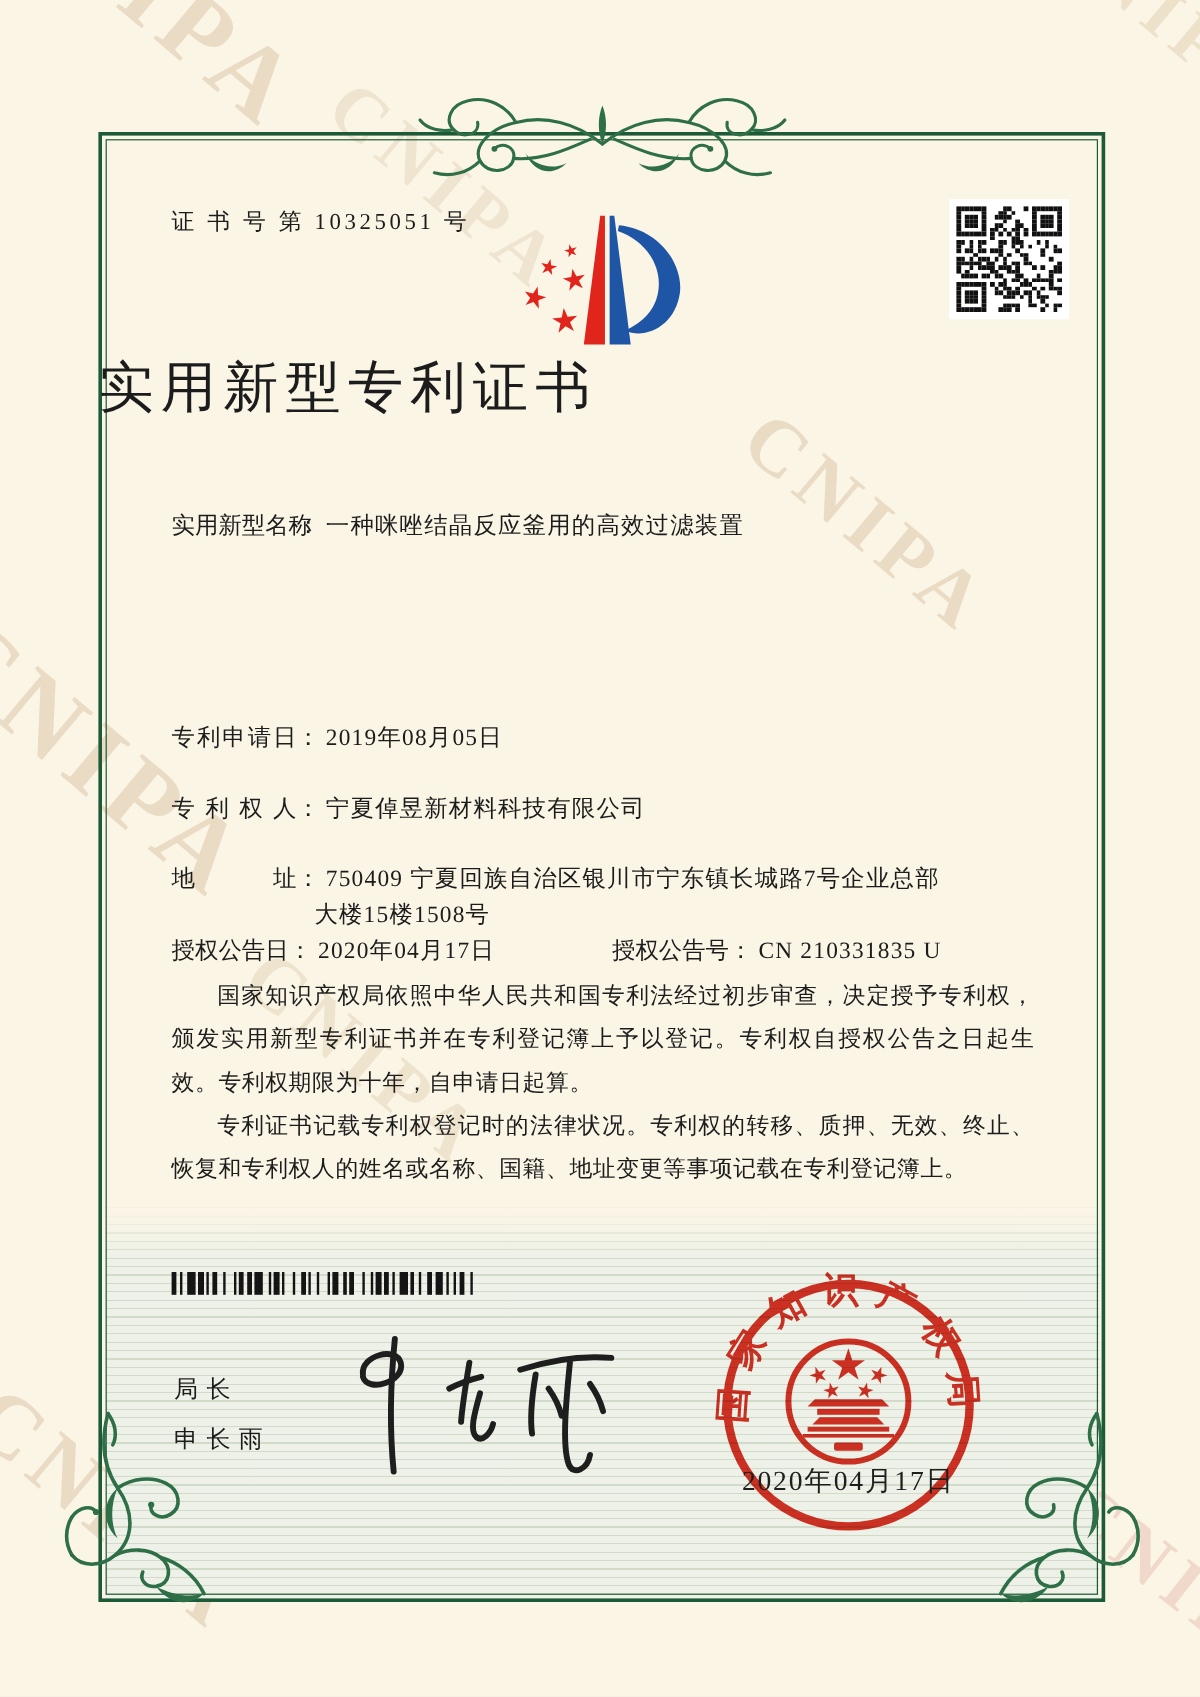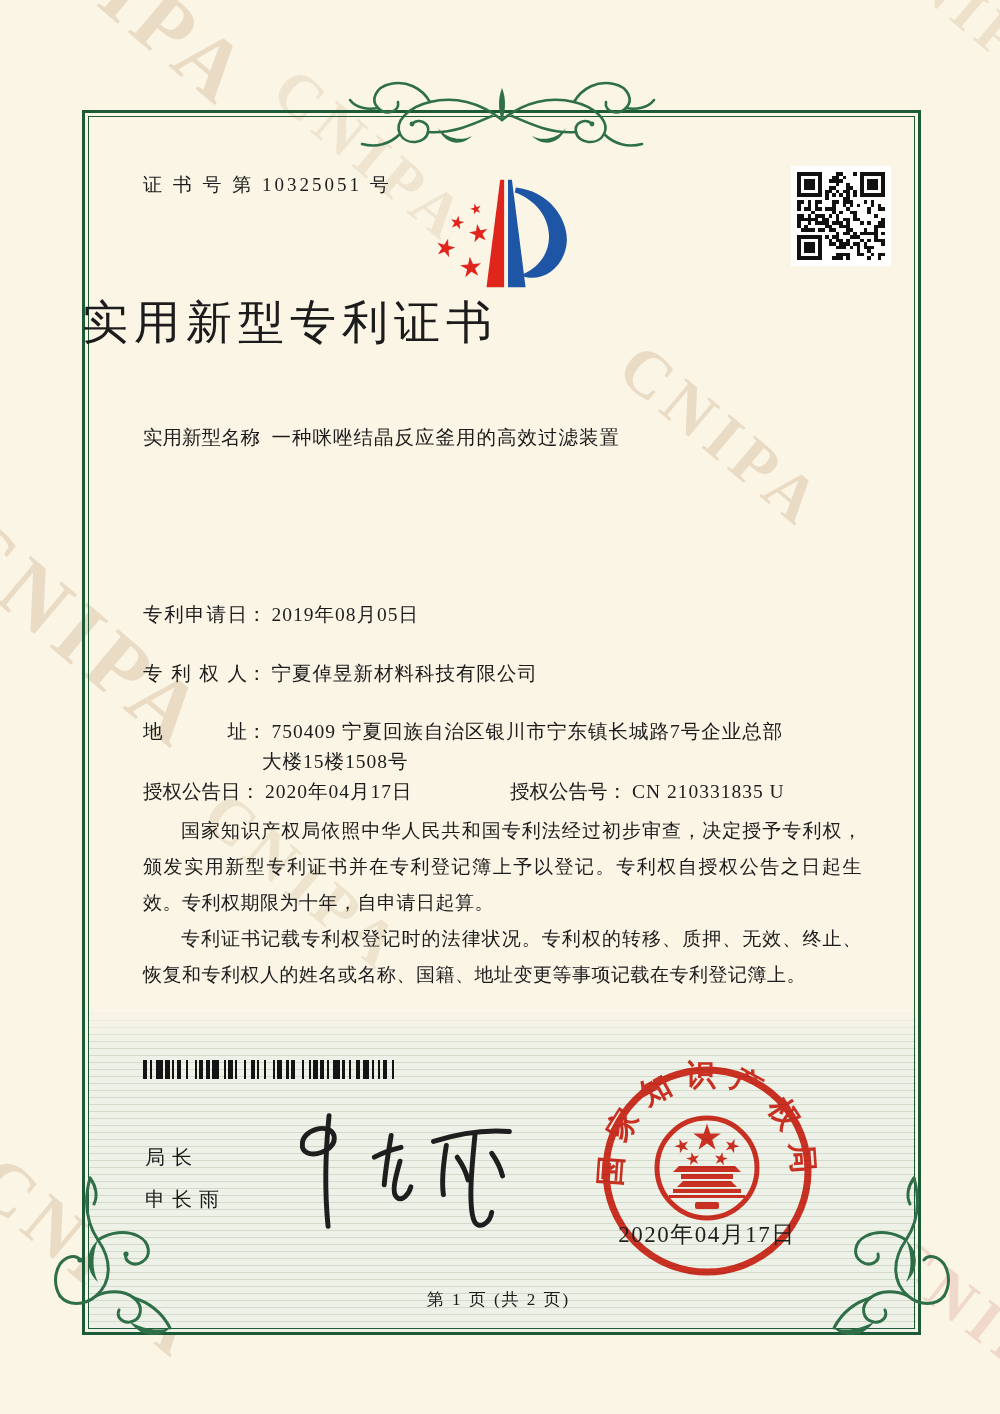--- a/index.html
+++ b/index.html
@@ -863,16 +863,15 @@
       <polygon points="-34,4 34,4 28,-2 -28,-2"></polygon>
       <rect x="-26" y="6" width="52" height="5"></rect>
       <polygon points="-30,19 30,19 24,13 -24,13"></polygon>
       <rect x="-34" y="21" width="68" height="4"></rect>
       <rect x="-38" y="27" width="76" height="3"></rect>
       <rect x="-12" y="34" width="24" height="7" rx="2"></rect>
     </g>
     <text x="115" y="186" text-anchor="middle" font-size="23" letter-spacing="1.5" fill="#151515" font-family="Liberation Serif, DejaVu Serif, serif">2020年04月17日</text>
   </svg>
 
-  <div class="page-info">第 1 页 (共 2 页)</div>
 
 
 </div>
 
 </body></html>

